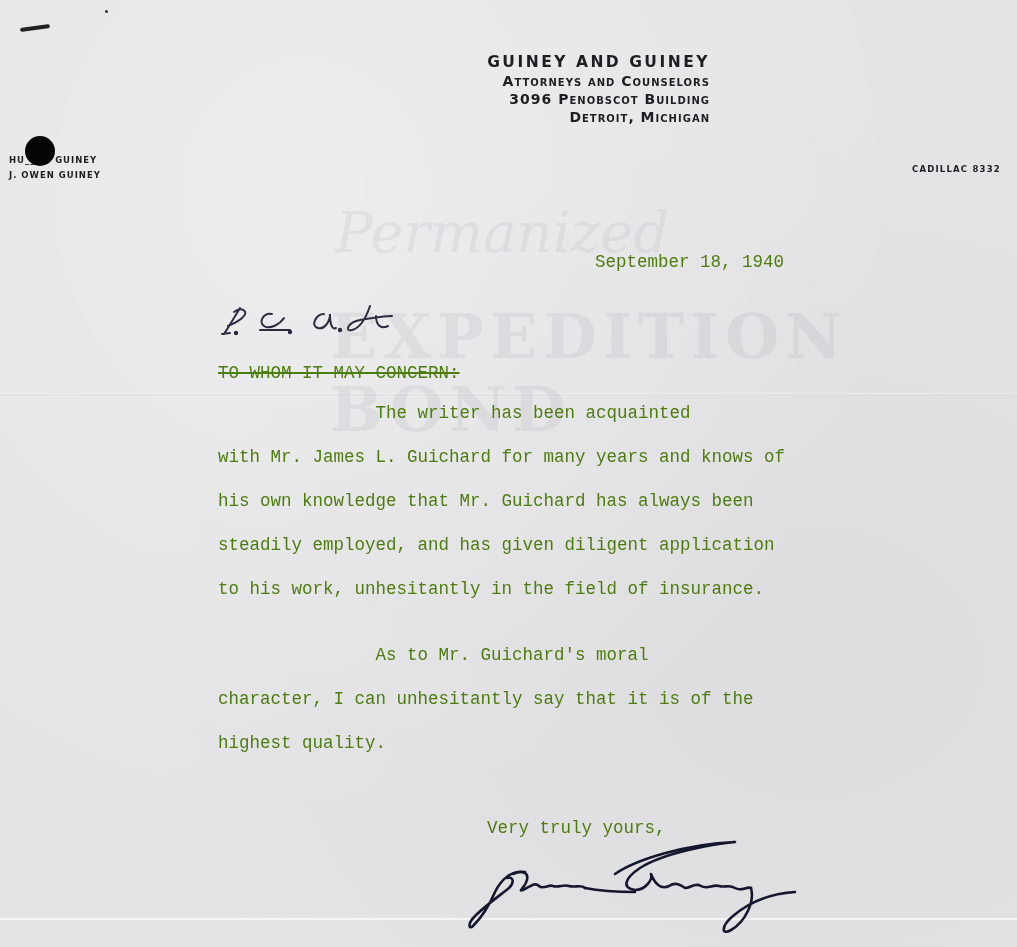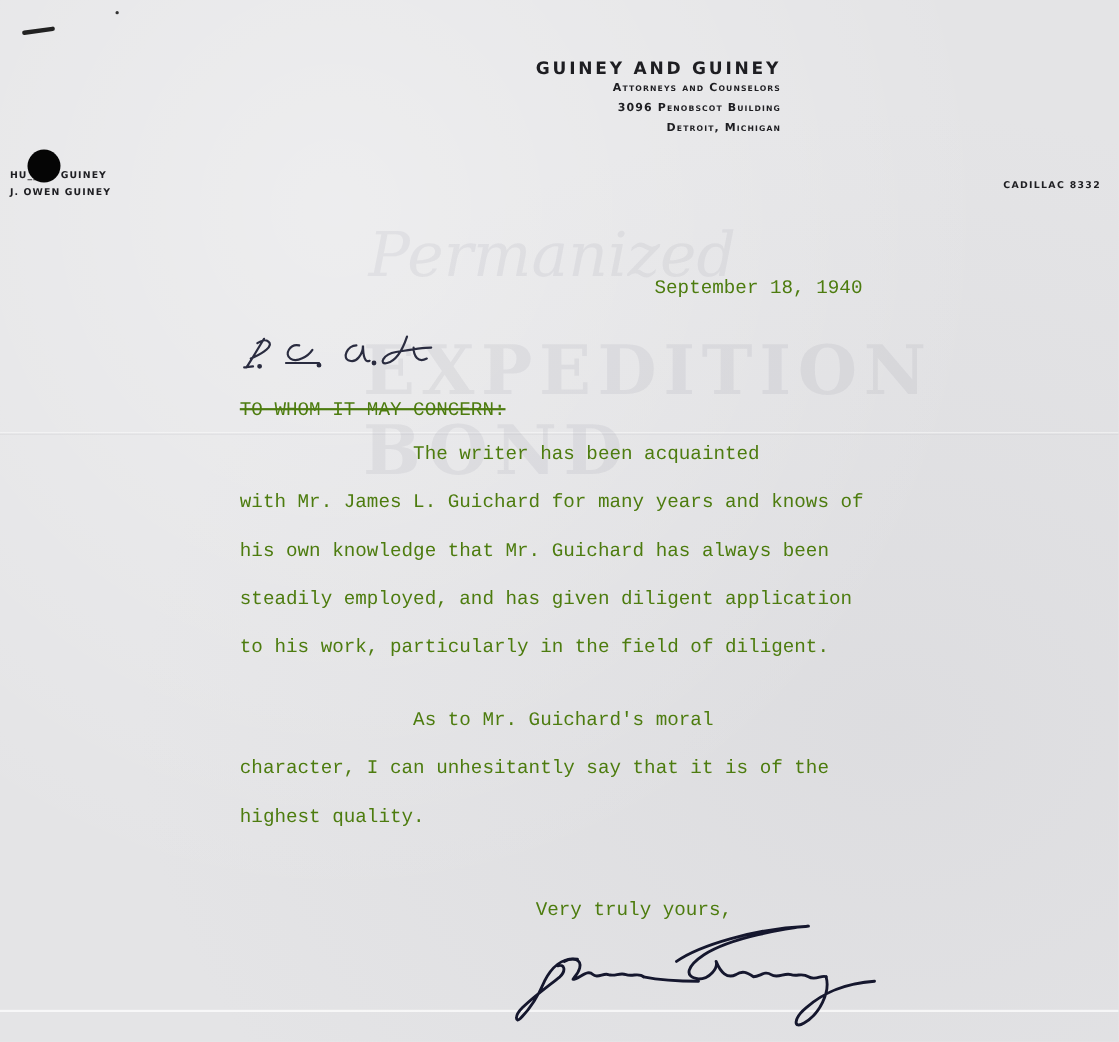--- a/index.html
+++ b/index.html
@@ -22,21 +22,21 @@
     .fold-line-bottom {
       position: absolute; left: 0; top: 918px; width: 1017px; height: 2px;
       background: rgba(255,255,255,0.7);
     }
     .letterhead {
       position: absolute; left: 300px; top: 52px; width: 410px;
       text-align: right; color: #1e1e22;
       font-family: "DejaVu Sans", sans-serif; font-weight: bold;
     }
     .lh-firm { font-size: 15.5px; letter-spacing: 2.5px; line-height: 20px; }
-    .lh-line { font-size: 10px; letter-spacing: 1px; line-height: 18px; font-variant: small-caps; }
+    .lh-line { font-size: 14px; letter-spacing: 1px; line-height: 18px; font-variant: small-caps; }
     .lh-left {
       position: absolute; left: 9px; top: 153px;
       font-family: "DejaVu Sans", sans-serif; font-weight: bold;
       font-size: 8.5px; letter-spacing: 1px; color: #1e1e22; line-height: 15px;
     }
     .lh-right {
       position: absolute; left: 870px; top: 164px;
       font-family: "DejaVu Sans", sans-serif; font-weight: bold;
       font-size: 8.5px; letter-spacing: 1.2px; color: #1e1e22; padding-left: 42px;
     }
@@ -114,21 +114,21 @@
     <path d="M150 6 C146 18 140 28 132 30 C124 32 128 22 140 20 C152 18 164 16 172 16 M156 16 C156 24 160 30 168 26"></path>
   </g>
 </svg>
 
 <div class="typed salutation">TO WHOM IT MAY CONCERN:</div>
 
 <div class="typed body-line" style="top:403px">               The writer has been acquainted</div>
 <div class="typed body-line" style="top:447px">with Mr. James L. Guichard for many years and knows of</div>
 <div class="typed body-line" style="top:491px">his own knowledge that Mr. Guichard has always been</div>
 <div class="typed body-line" style="top:535px">steadily employed, and has given diligent application</div>
-<div class="typed body-line" style="top:579px">to his work, particularly in the field of diligent.</div>
+<div class="typed body-line" style="top:579px">to his work, unhesitantly in the field of insurance.</div>
 
 <div class="typed body-line" style="top:645px">               As to Mr. Guichard's moral</div>
 <div class="typed body-line" style="top:689px">character, I can unhesitantly say that it is of the</div>
 <div class="typed body-line" style="top:733px">highest quality.</div>
 
 <div class="typed closing">Very truly yours,</div>
 
 <svg class="signature" viewBox="0 0 340 110">
   <g fill="none" stroke="#15172e" stroke-width="2.6" stroke-linecap="round" stroke-linejoin="round">
     <path d="M60 42 C46 40 36 50 30 62 C24 76 16 88 8 96 C4 100 2 94 10 86 C20 76 34 66 44 58 C50 52 48 46 42 48"></path>

